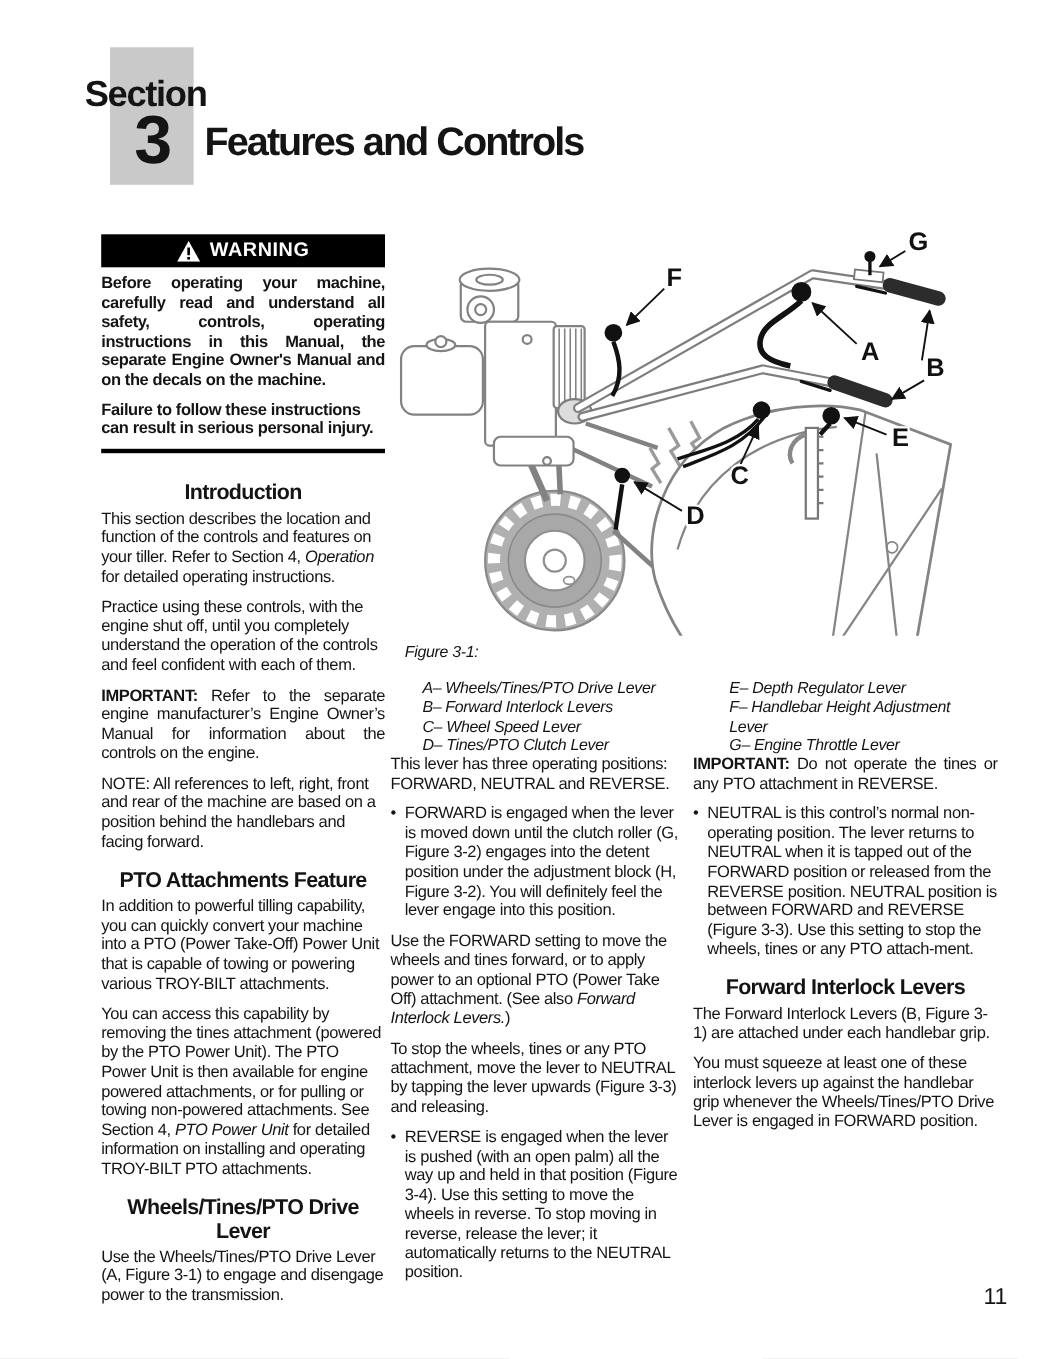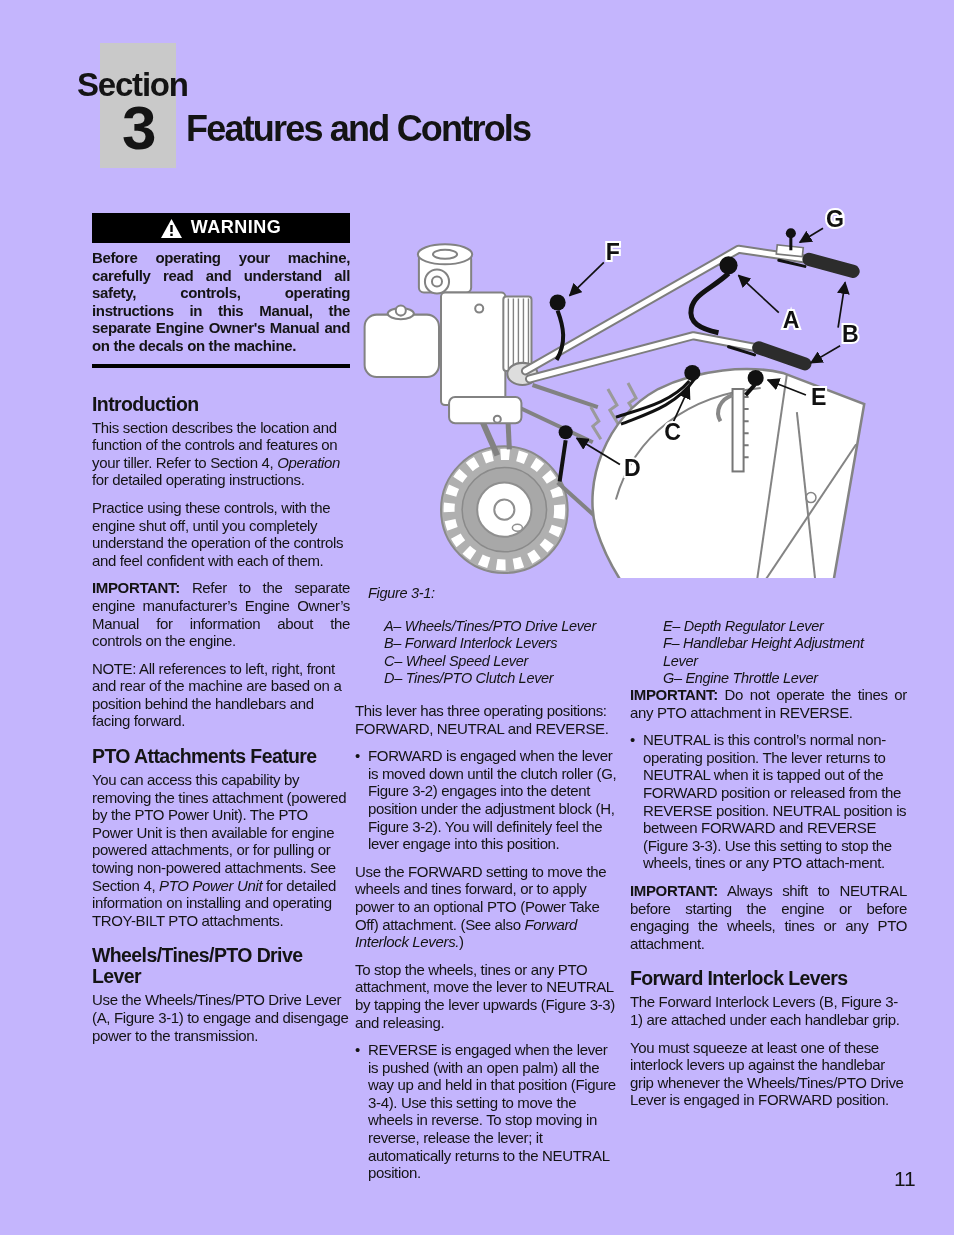--- a/index.html
+++ b/index.html
@@ -1,36 +1,36 @@
 <!DOCTYPE html>
 <html><head>
 <meta charset="utf-8">
 <style>
   * { box-sizing: border-box; }
   html,body { margin:0; padding:0; background:#e8e8e8; }
   .page {
     position:relative; width:954px; height:1235px; margin:0 auto;
-    background:#c4b5fd; color:#141414;
+    background:#ffffff; color:#141414;
     font-family:"Liberation Sans", sans-serif;
     overflow:hidden;
   }
   
   .graybox { position:absolute; left:100px; top:43px; width:76px; height:125px; background:#c9c9c9; }
   .section-word { position:absolute; left:77px; top:66px; font-size:33px; font-weight:bold; letter-spacing:-1.2px; }
   .section-num { position:absolute; left:122px; top:92px; font-size:62px; font-weight:bold; }
   .page-title { position:absolute; left:186px; top:108px; font-size:36px; font-weight:bold; letter-spacing:-1.8px; white-space:nowrap; }
   
   .colbase { position:absolute; font-size:15px; line-height:17.6px; letter-spacing:-0.35px; }
   .colbase p { margin:0 0 10px 0; }
-  .colbase h3 { font-size:19.5px; line-height:21px; letter-spacing:-0.6px; margin:16px 0 4px 0; }
+  .colbase h3 { font-size:19.5px; line-height:21px; letter-spacing:-0.6px; margin:16px 0 4px 0;text-align:center; }
   .jt { text-align:justify; }
   .it { font-style:italic; }
   .bd { font-weight:bold; }
   .left-col  { left:92px;  top:213px; width:258px; }
-  .mid-col   { left:355px; top:686px; width:265px;margin-top:16px; }
+  .mid-col   { left:355px; top:686px; width:265px; }
   .right-col { left:630px; top:686px; width:277px; }
   
   .warn-header { background:#000; color:#fff; height:30px; display:flex; align-items:center; justify-content:center; gap:9px; font-size:18px; font-weight:bold; letter-spacing:0.5px; }
   .warn-body { font-weight:bold; margin-top:6px; }
   .warn-body p { margin:0 0 9px 0; }
   .warn-rule { height:4px; background:#000; margin-top:6px; }
   .intro-heading-first { margin-top:26px !important; }
   
   .bullet { display:flex; margin:0 0 10px 0; }
   .bullet .dot { width:13px; flex:none; }
@@ -59,31 +59,33 @@
       <div class="warn-header">
         <svg width="21" height="19" viewBox="0 0 21 19" aria-hidden="true">
           <polygon points="10.5,0 21,19 0,19" fill="#ffffff"></polygon>
           <rect x="9.3" y="6" width="2.4" height="7" fill="#000000"></rect>
           <rect x="9.3" y="14.6" width="2.4" height="2.4" fill="#000000"></rect>
         </svg>
         <span>WARNING</span>
       </div>
       <div class="warn-body">
         <p class="jt">Before operating your machine, carefully read and understand all safety, controls, operating instructions in this Manual, the separate Engine Owner's Manual and on the decals on the machine.</p>
+        <p>Failure to follow these instructions can result in serious personal injury.</p>
       </div>
       <div class="warn-rule"></div>
     </div>
 
     <h3 class="intro-heading-first">Introduction</h3>
     <p><span>This section describes the location and function of the controls and features on your tiller.  Refer to Section 4, </span><span class="it">Operation</span><span> for detailed operating instructions.</span></p>
     <p>Practice using these controls, with the engine shut off, until you completely understand the operation of the controls and feel confident with each of them.</p>
     <p class="jt"><span class="bd">IMPORTANT:</span><span> Refer to the separate engine manufacturer’s Engine Owner’s Manual for information about the controls on the engine.</span></p>
     <p>NOTE:  All references to left, right, front and rear of the machine are based on a position behind the handlebars and facing forward.</p>
 
     <h3>PTO Attachments Feature</h3>
+    <p>In addition to powerful tilling capability, you can quickly convert your machine into a PTO (Power Take-Off) Power Unit that is capable of towing or powering various TROY-BILT attachments.</p>
     <p><span>You can access this capability by removing the tines attachment (powered by the PTO Power Unit).  The PTO Power Unit is then available for engine powered attachments, or for pulling or towing non-powered attachments.  See Section 4, </span><span class="it">PTO Power Unit</span><span> for detailed information on installing and operating TROY-BILT PTO attachments.</span></p>
 
     <h3>Wheels/Tines/PTO Drive Lever</h3>
     <p>Use the Wheels/Tines/PTO Drive Lever (A, Figure 3-1) to engage and disengage power to the transmission.</p>
   </div>
 
   <div class="figure-area">
     <svg width="549" height="382" viewBox="0 0 545 380">
       <defs>
         <marker id="ah" viewBox="0 0 10 10" refX="9" refY="5" markerWidth="7.5" markerHeight="7.5" orient="auto-start-reverse">
@@ -255,21 +257,20 @@
   </div>
 
   <div class="colbase right-col">
     <p class="jt"><span class="bd">IMPORTANT:</span><span>  Do not operate the tines or any PTO attachment in REVERSE.</span></p>
 
     <div class="bullet">
       <span class="dot">•</span>
       <div>NEUTRAL is this control’s normal non-operating position.  The lever returns to NEUTRAL when it is tapped out of the FORWARD position or released from the REVERSE position.  NEUTRAL position is between FORWARD and REVERSE (Figure 3-3).  Use this setting to stop the wheels, tines or any PTO attach-ment.</div>
     </div>
 
-    <p class="jt"><span class="bd">IMPORTANT:</span><span>  Always shift to NEUTRAL before starting the engine or before engaging the wheels, tines or any PTO attachment.</span></p>
 
     <h3>Forward Interlock Levers</h3>
     <p>The Forward Interlock Levers (B, Figure 3-1) are attached under each handlebar grip.</p>
     <p>You must squeeze at least one of these interlock levers up against the handlebar grip whenever the Wheels/Tines/PTO Drive Lever is engaged in FORWARD position.</p>
   </div>
 
   <div class="page-num">11</div>
 
 </div>
 

